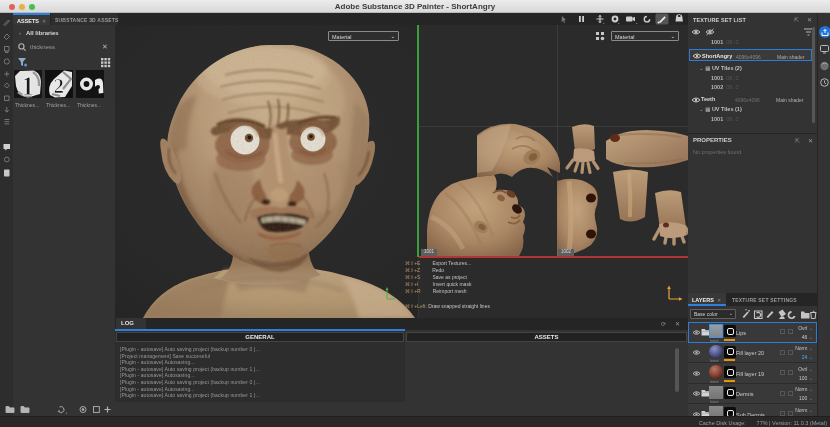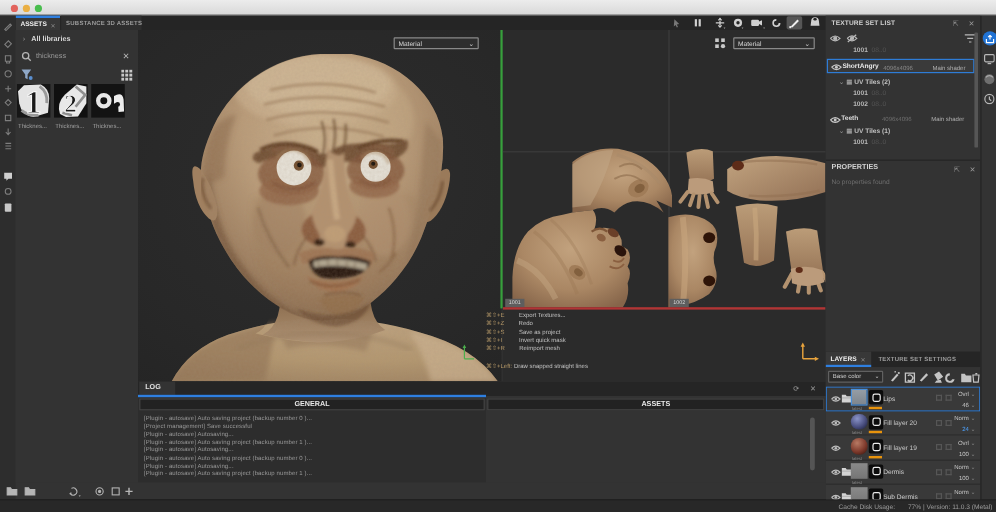--- a/index.html
+++ b/index.html
@@ -7,20 +7,21 @@
   body { font-family:"Liberation Sans",sans-serif; background:#333333; position:relative; }
   .abs { position:absolute; }
 </style>
 </head>
 <body>
 
 <div class="abs" style="left:0;top:0;width:830px;height:13px;background:linear-gradient(#ececec,#d9d9d9);border-bottom:1px solid #b8b8b8;">
   <div class="abs" style="left:9px;top:3.5px;width:6px;height:6px;border-radius:50%;background:#e2635c;"></div>
   <div class="abs" style="left:19px;top:3.5px;width:6px;height:6px;border-radius:50%;background:#eaaf43;"></div>
   <div class="abs" style="left:29px;top:3.5px;width:6px;height:6px;border-radius:50%;background:#48bd4e;"></div>
+  <div class="abs" style="left:0;top:2px;width:830px;text-align:center;font-size:8px;font-weight:bold;color:#3c3c3c;">Adobe Substance 3D Painter - ShortAngry</div>
 </div>
 
 <div class="abs" style="left:0;top:13px;width:830px;height:12px;background:#252525;"></div>
 
 <div class="abs" style="left:13px;top:13px;width:37px;height:12px;background:#383838;border-top:2px solid #2e7fe0;white-space:nowrap;">
   <span class="abs" style="left:4px;top:3px;font-size:5.5px;font-weight:bold;color:#efefef;">ASSETS</span>
   <span class="abs" style="left:29px;top:3px;font-size:5px;color:#888;">✕</span>
 </div>
 <div class="abs" style="left:51px;top:13px;width:67px;height:12px;background:#2e2e2e;white-space:nowrap;">
   <span class="abs" style="left:4px;top:4px;font-size:5px;font-weight:bold;color:#9a9a9a;letter-spacing:0.2px;">SUBSTANCE 3D ASSETS</span>

